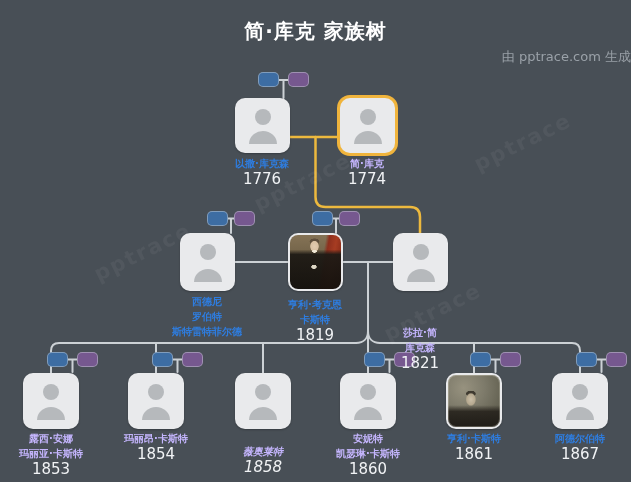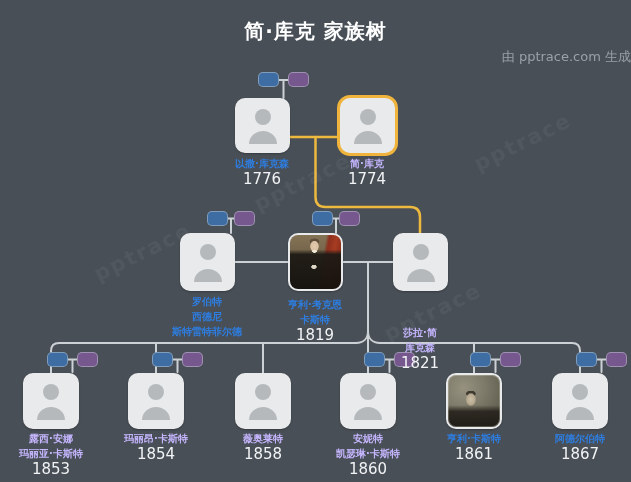--- a/index.html
+++ b/index.html
@@ -175,22 +175,22 @@
   <div class="label" style="left:262px;top:156px;">
     <div class="nm male">以撒·库克森</div>
     <div class="yr">1776</div>
   </div>
   <div class="label" style="left:367px;top:156px;">
     <div class="nm female">简·库克</div>
     <div class="yr">1774</div>
   </div>
 
   <div class="label" style="left:207px;top:294px;">
+    <div class="nm male">西德尼</div>
     <div class="nm male">罗伯特</div>
-    <div class="nm male">西德尼</div>
     <div class="nm male">斯特雷特菲尔德</div>
   </div>
   <div class="label" style="left:315px;top:277px;margin-top:20px;">
     <div class="nm male">亨利·考克恩</div>
     <div class="nm male">卡斯特</div>
     <div class="yr">1819</div>
   </div>
   <div class="label" style="left:420px;top:294px;margin-top:31px;">
     <div class="nm female">莎拉·简</div>
     <div class="nm female">库克森</div>
@@ -199,21 +199,21 @@
 
   <div class="label" style="left:51px;top:431px;">
     <div class="nm female">露西·安娜</div>
     <div class="nm female">玛丽亚·卡斯特</div>
     <div class="yr">1853</div>
   </div>
   <div class="label" style="left:156px;top:431px;">
     <div class="nm female">玛丽昂·卡斯特</div>
     <div class="yr">1854</div>
   </div>
-  <div class="label" style="left:263px;top:431px;">
+  <div class="label" style="left:263px;top:444px;font-style:italic;">
     <div class="nm female">薇奥莱特</div>
     <div class="yr">1858</div>
   </div>
   <div class="label" style="left:368px;top:431px;">
     <div class="nm female">安妮特</div>
     <div class="nm female">凯瑟琳·卡斯特</div>
     <div class="yr">1860</div>
   </div>
   <div class="label" style="left:474px;top:431px;">
     <div class="nm male">亨利·卡斯特</div>

